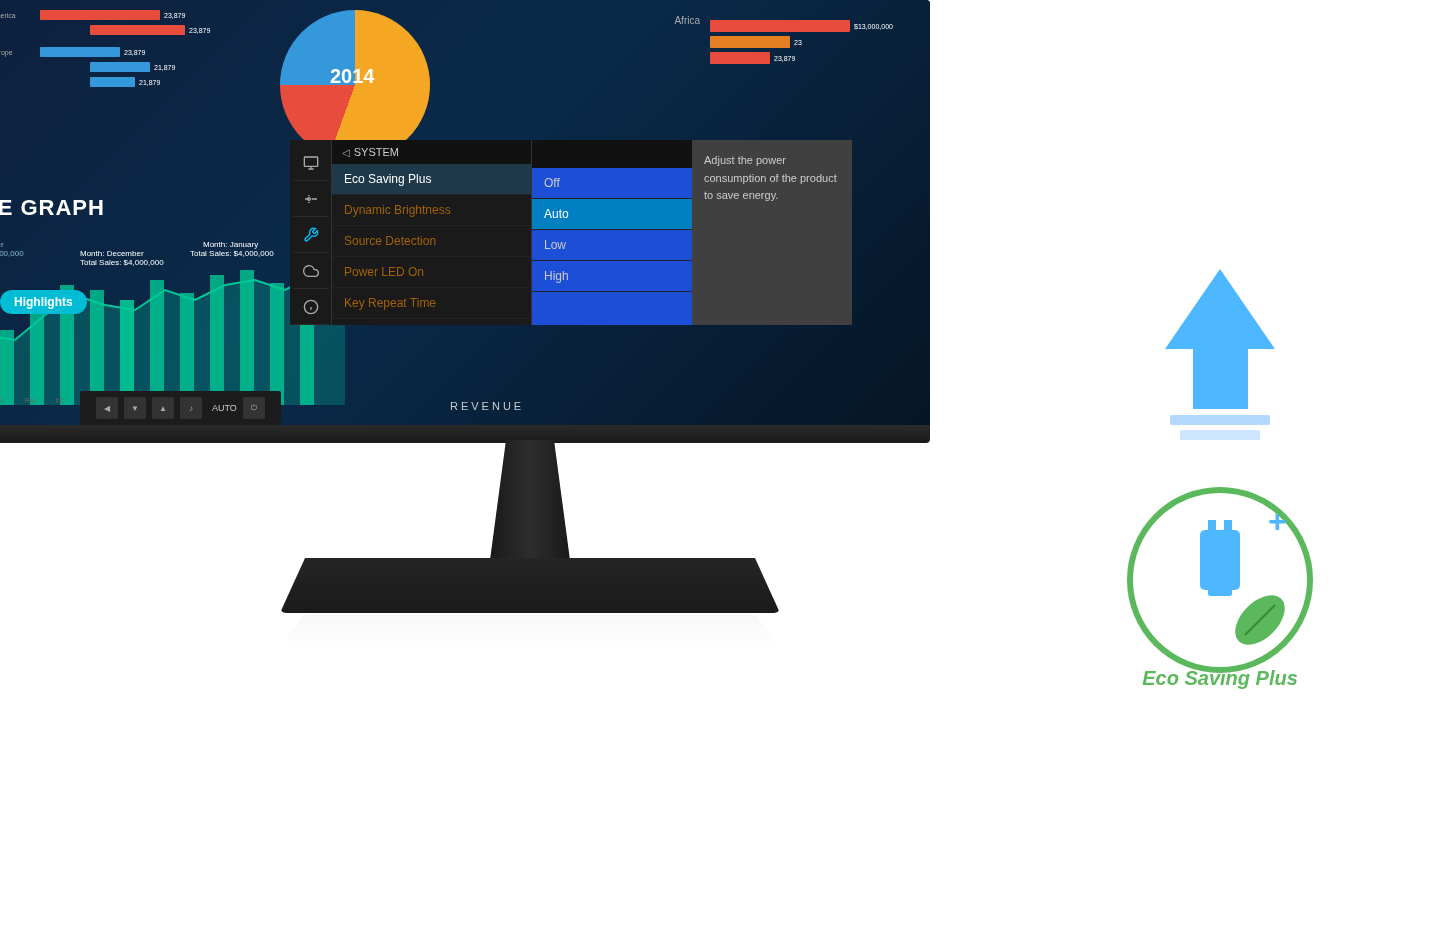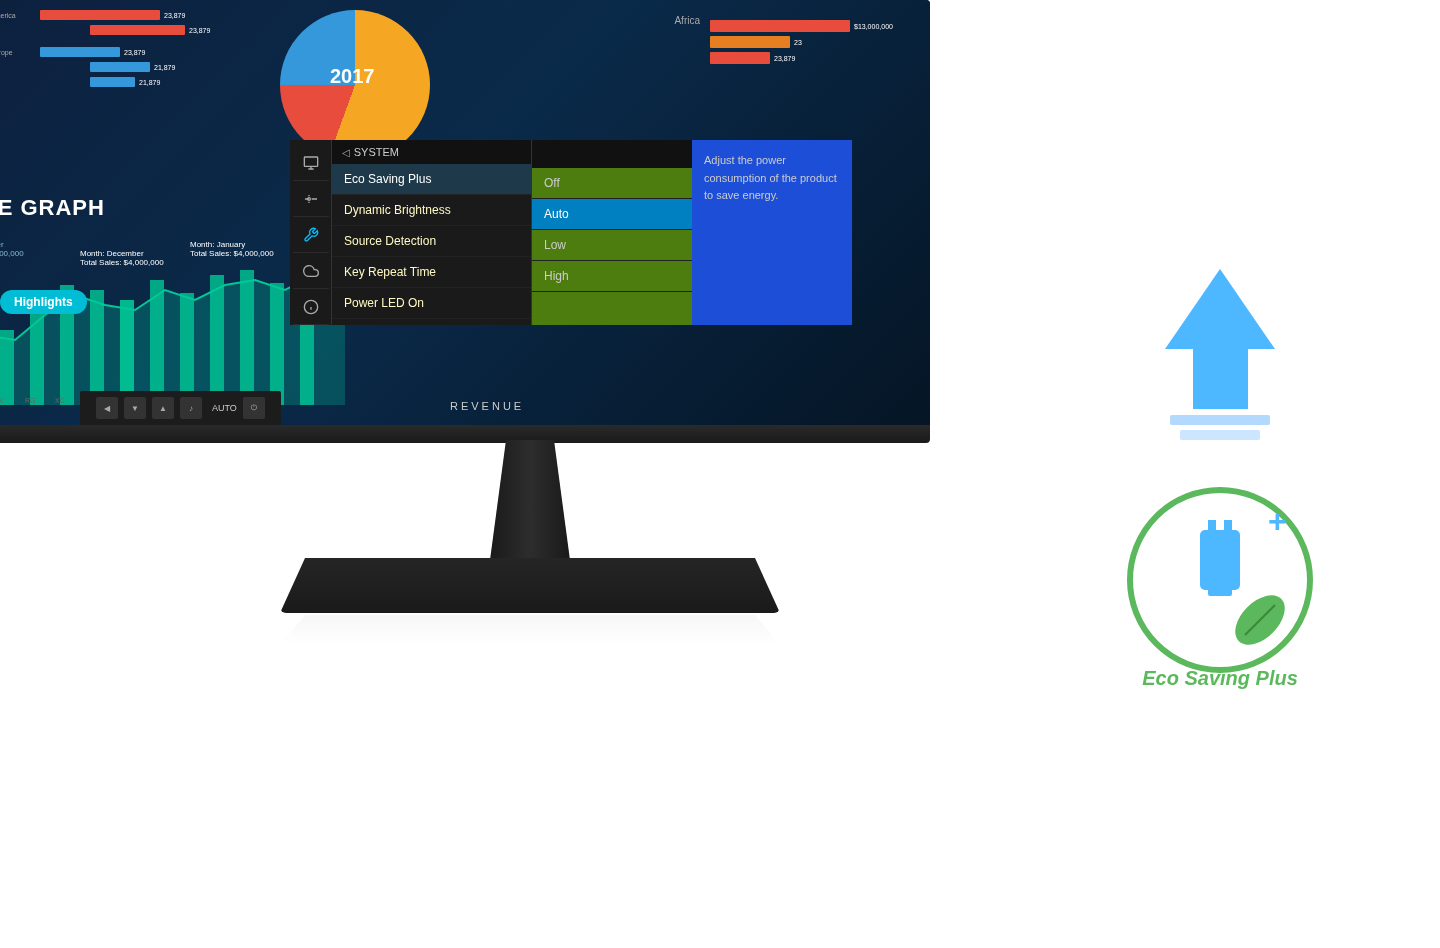--- a/index.html
+++ b/index.html
@@ -195,52 +195,52 @@
       gap: 4px;
     }
 
     .osd-header-arrow {
       color: #aaa;
       font-size: 10px;
     }
 
     .osd-menu-item {
       padding: 8px 12px;
-      color: #fef9c3;
+      color: #a16207;
       font-size: 12px;
       cursor: pointer;
       border-bottom: 1px solid #222;
     }
 
     .osd-menu-item.selected {
       background: #1e3a4a;
       color: #fff;
     }
 
     
     .osd-submenu {
-      background: #4d7c0f;
+      background: #1d4ed8;
       width: 160px;
     }
 
     .osd-sub-item {
       padding: 8px 12px;
       color: #ccc;
       font-size: 12px;
       border-bottom: 1px solid #222;
     }
 
     .osd-sub-item.highlighted {
       background: #0080c0;
       color: white;
     }
 
     
     .osd-info {
-      background: #1d4ed8;
+      background: #404040;
       width: 160px;
       padding: 12px;
     }
 
     .osd-info-text {
       color: #ccc;
       font-size: 11px;
       line-height: 1.6;
     }
 
@@ -382,21 +382,21 @@
         <div class="top-bar-row">
           <span class="top-bar-label" style="color:#aaa;font-size:7px;"></span>
           <div class="top-bar-fill" style="width:45px;background:#3498db;margin-left:50px;"></div>
           <span class="top-bar-val">21,879</span>
         </div>
       </div>
     </div>
 
     <div class="pie-chart">
       <div class="pie-circle"></div>
-      <div class="pie-label">2017</div>
+      <div class="pie-label">2014</div>
     </div>
 
     <div class="africa-label">Africa</div>
 
     <div class="right-bars">
       <div class="right-bar-row">
         <div class="right-bar-fill" style="width:140px;background:#e74c3c;"></div>
         <span style="color:white;font-size:7px;margin-left:4px;">$13,000,000</span>
       </div>
       <div class="right-bar-row">
@@ -413,21 +413,21 @@
 
     <div style="position:absolute;top:240px;left:60px;">
       <div style="color:#8bc;font-size:8px;">Month: November</div>
       <div style="color:#8bc;font-size:8px;">Total Sales: $4,000,000</div>
     </div>
     <div style="position:absolute;top:249px;left:200px;">
       <div style="color:white;font-size:8px;">Month: December</div>
       <div style="color:white;font-size:8px;">Total Sales: $4,000,000</div>
     </div>
     <div style="position:absolute;top:240px;left:310px;">
-      <div style="color:white;font-size:8px;">Month: January</div>
+      <div style="color:white;font-size:8px;margin-left:13px;">Month: January</div>
       <div style="color:white;font-size:8px;">Total Sales: $4,000,000</div>
     </div>
 
     <div class="highlights-badge">Highlights</div>
 
     <svg style="position:absolute;bottom:25px;left:15px;width:450px;height:170px;">
 
       <polygon points="0,140 30,130 60,110 90,100 120,105 150,80 180,60 210,70 240,75 270,55 300,65 330,50 360,45 390,55 420,40 450,50 450,170 0,170" fill="rgba(0,180,150,0.3)"></polygon>
 
       <polyline points="0,140 30,130 60,110 90,100 120,105 150,80 180,60 210,70 240,75 270,55 300,65 330,50 360,45 390,55 420,40 450,50" fill="none" stroke="#00c896" stroke-width="2"></polyline>
@@ -501,24 +501,24 @@
         <div class="osd-menu-item selected">
           <span>Eco Saving Plus</span>
         </div>
         <div class="osd-menu-item">
           <span>Dynamic Brightness</span>
         </div>
         <div class="osd-menu-item">
           <span>Source Detection</span>
         </div>
         <div class="osd-menu-item">
+          <span>Power LED On</span>
+        </div>
+        <div class="osd-menu-item">
           <span>Key Repeat Time</span>
-        </div>
-        <div class="osd-menu-item">
-          <span>Power LED On</span>
         </div>
       </div>
 
       <div class="osd-submenu">
         <div style="height:28px;background:#111;"></div>
         <div class="osd-sub-item">
           <span>Off</span>
         </div>
         <div class="osd-sub-item highlighted">
           <span>Auto</span>

